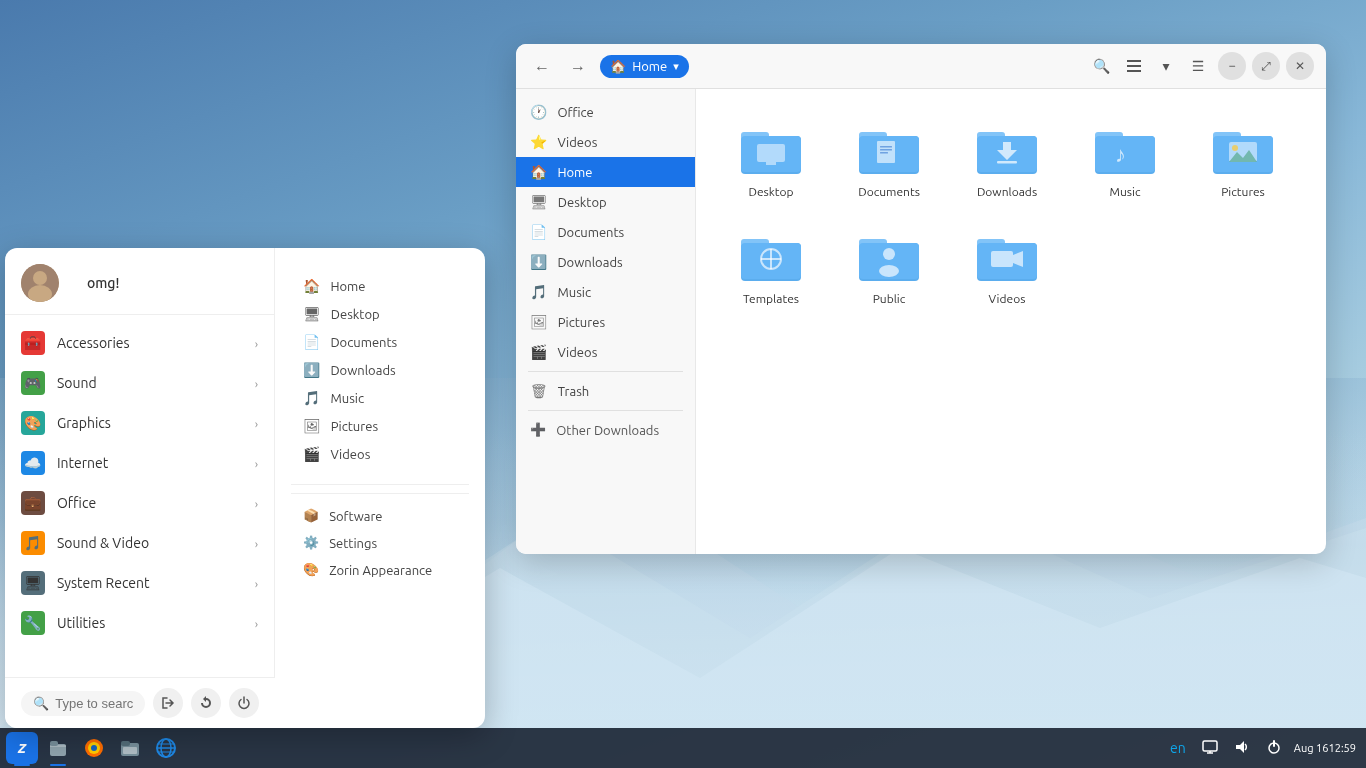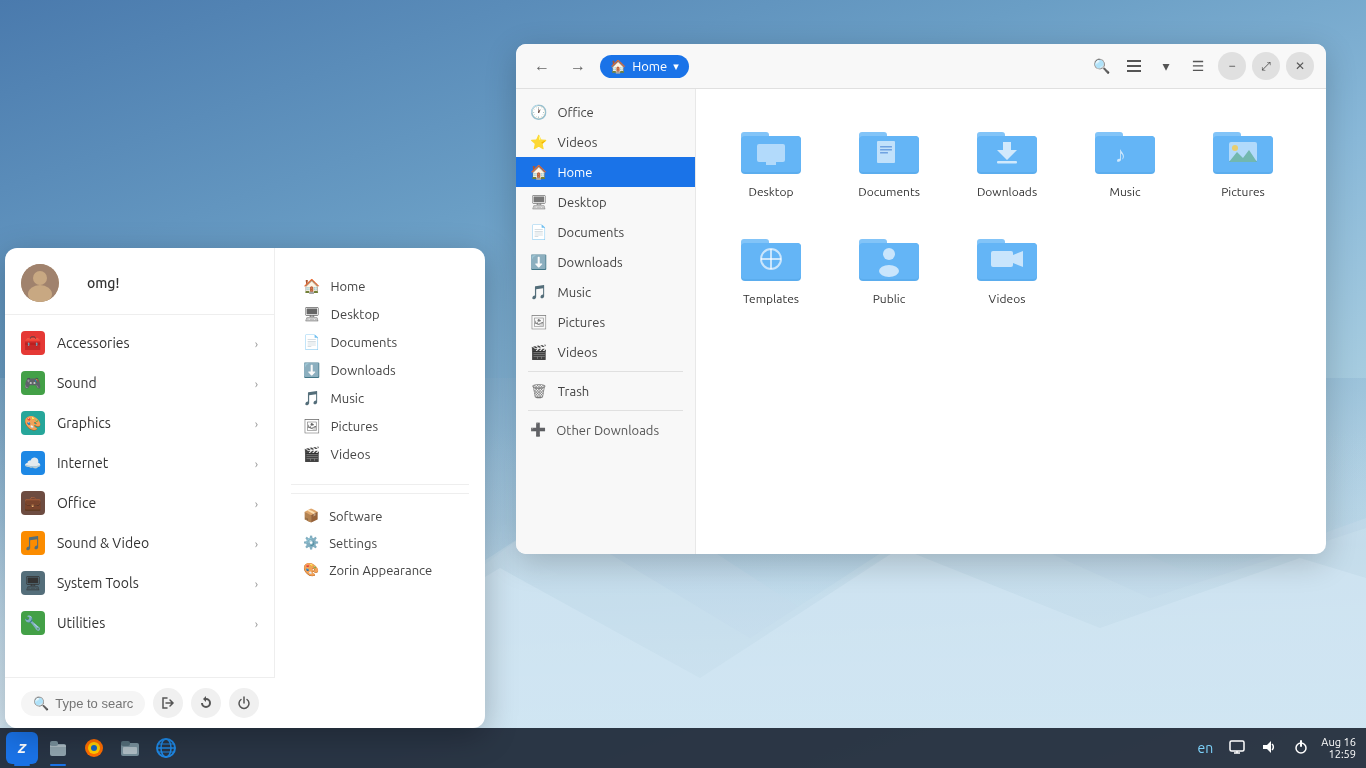--- a/index.html
+++ b/index.html
@@ -66,21 +66,21 @@
       margin-left: auto;
       display: flex;
       align-items: center;
       gap: 8px;
       padding: 0 10px;
       color: white;
       font-size: 12px;
     }
     .taskbar-right .clock {
       display: flex;
-      flex-direction: column;
+      flex-direction: row;
       align-items: flex-end;
       font-size: 11px;
     }
 
     
     .start-menu {
       position: absolute;
       bottom: 40px;
       left: 5px;
       width: 480px;
@@ -352,21 +352,21 @@
       font-size: 12px;
       color: #333;
       text-align: center;
     }
 
     
     .folder-svg { width: 64px; height: 54px; }
 
     
     .tray-icon {
-      color: #7dd3fc;
+      color: #0ea5e9;
       font-size: 14px;
       cursor: pointer;
       padding: 0 4px;
     }
 
     
     .zorin-logo {
       font-size: 13px;
       font-weight: 800;
       color: white;
@@ -678,21 +678,21 @@
           <span>Sound &amp; Video</span>
         </div>
         <span class="chevron">›</span>
       </div>
 
       <div class="app-item">
         <div class="app-item-left">
           <div class="app-icon" style="background:#546e7a;">
             <span style="font-size:14px;">🖥</span>
           </div>
-          <span>System Tools</span>
+          <span>System Recent</span>
         </div>
         <span class="chevron">›</span>
       </div>
 
       <div class="app-item">
         <div class="app-item-left">
           <div class="app-icon" style="background:#43a047;">
             <span style="font-size:14px;">🔧</span>
           </div>
           <span>Utilities</span>

